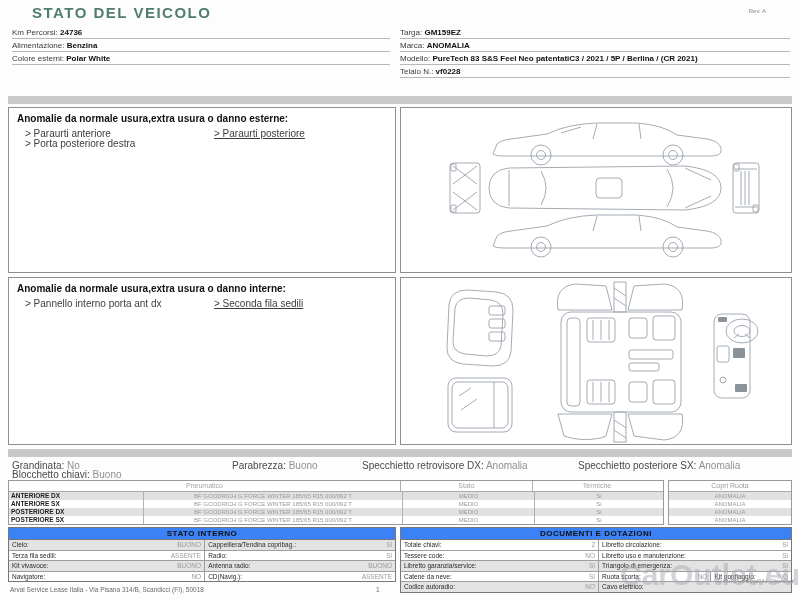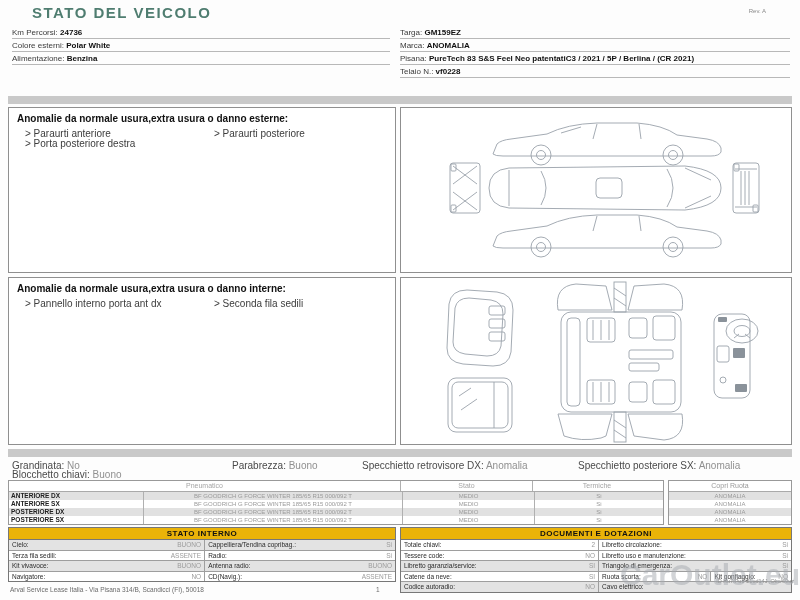--- a/index.html
+++ b/index.html
@@ -24,21 +24,21 @@
   .band1{top:96px;} .band2{top:449px;}
 
   
   .panel{position:absolute;border:1px solid #8f8f8f;background:#fff;}
   .panel-ext-text{left:8px;top:107px;width:386px;height:164px;}
   .panel-ext-diag{left:400px;top:107px;width:390px;height:164px;}
   .panel-int-text{left:8px;top:277px;width:386px;height:166px;}
   .panel-int-diag{left:400px;top:277px;width:390px;height:166px;}
   .panel-head{margin:5px 8px 3px;font-size:10px;font-weight:bold;color:#111;}
   .items{position:absolute;top:21px;font-size:10px;color:#3c3c3c;line-height:10px;}
-  .items.c1{left:16px;} .items.c2{left:205px;}
+  .items.c1{left:16px;} .items.c2{left:205px;text-decoration:underline;}
 
   
   .check{position:absolute;font-size:10px;}
   .check .lab{color:#4a4a4a;}
   .check .val{color:#909090;}
 
   
   .ttable{position:absolute;left:8px;top:480px;width:654px;border:1px solid #999;
           font-size:6px;background:#fff;}
   .trow{display:flex;height:8px;line-height:8px;overflow:hidden;}
@@ -55,21 +55,21 @@
   .gray{background:#e1e1e1;}
   .copri{position:absolute;left:668px;top:480px;width:122px;border:1px solid #999;
          font-size:6px;background:#fff;}
   .copri .trow{justify-content:center;color:#9a9a9a;}
   .copri .trow.head{justify-content:center;}
 
   
   .btable{position:absolute;border:1px solid #777;font-size:6.5px;background:#fff;}
   .btable-left{left:8px;top:527px;width:386px;}
   .btable-right{left:400px;top:527px;width:390px;}
-  .bhead{background:#eab308;text-align:center;font-weight:bold;font-size:8px;height:11px;
+  .bhead{background:#3b82f6;text-align:center;font-weight:bold;font-size:8px;height:11px;
          line-height:11px;border-bottom:1px solid #777;letter-spacing:.5px;color:#111;}
   .brow{display:flex;height:9.5px;line-height:9.5px;border-bottom:1px solid #9e9e9e;}
   .brow:last-child{border-bottom:none;}
   .brow.g{background:#e3e3e3;}
   .bcell{display:flex;padding:0 3px;border-right:1px solid #9e9e9e;flex:1;overflow:hidden;white-space:nowrap;}
   .bcell:last-child{border-right:none;}
   .bcell .lab{color:#2a2a2a;}
   .bcell .val{margin-left:auto;color:#9b9b9b;padding-left:4px;}
   .bcell.w50{flex:0 0 49%;} .bcell.w27{flex:0 0 27%;} .bcell.w23{flex:1;}
 
@@ -93,40 +93,40 @@
 
   <div class="title">STATO DEL VEICOLO</div>
   <div class="rev">Rev. A</div>
 
   <div class="info info-left">
     <div class="info-row">
       <span class="lab">Km Percorsi:</span>
       <span class="val">24736</span>
     </div>
     <div class="info-row">
+      <span class="lab">Alimentazione:</span>
+      <span class="val">Benzina</span>
+    </div>
+    <div class="info-row">
       <span class="lab">Colore esterni:</span>
       <span class="val">Polar White</span>
     </div>
-    <div class="info-row">
-      <span class="lab">Alimentazione:</span>
-      <span class="val">Benzina</span>
-    </div>
   </div>
 
   <div class="info info-right">
     <div class="info-row">
       <span class="lab">Targa:</span>
       <span class="val">GM159EZ</span>
     </div>
     <div class="info-row">
       <span class="lab">Marca:</span>
       <span class="val">ANOMALIA</span>
     </div>
     <div class="info-row">
-      <span class="lab">Pisana:</span>
+      <span class="lab">Modello:</span>
       <span class="val">PureTech 83 S&amp;S Feel Neo patentatiC3 / 2021 / 5P / Berlina / (CR 2021)</span>
     </div>
     <div class="info-row">
       <span class="lab">Telaio N.:</span>
       <span class="val">vf0228</span>
     </div>
   </div>
 
   <div class="band band1"></div>
 

